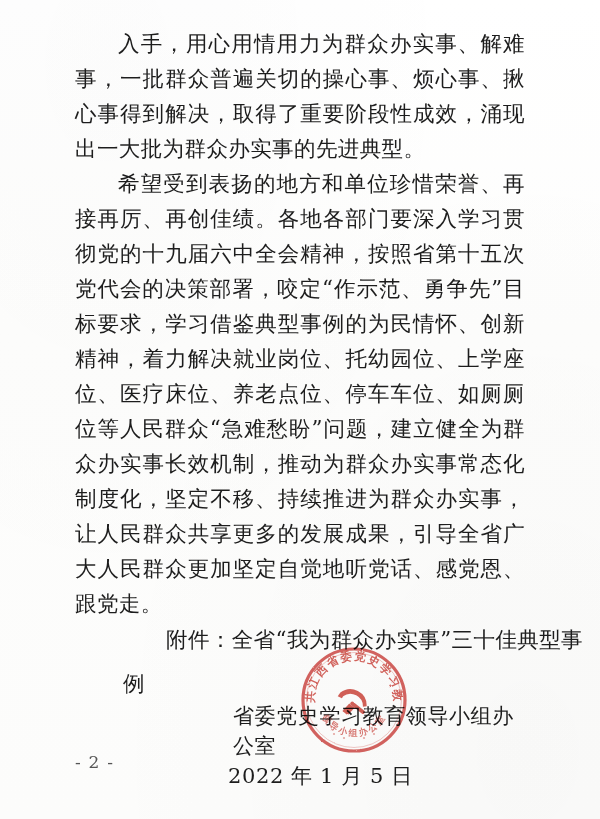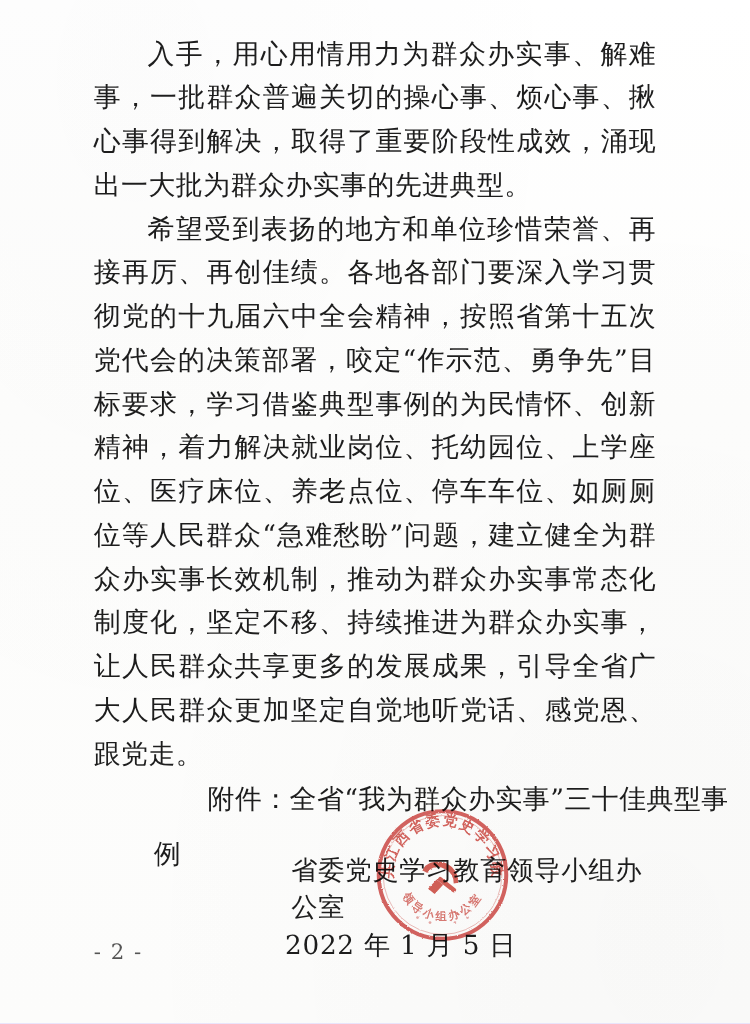--- a/index.html
+++ b/index.html
@@ -57,21 +57,21 @@
     color: #1d1d1d;
     text-indent: 2em;
     letter-spacing: 0.4px;
     font-weight: 500;
     margin-left: 48px;
   }
 
   #signature-block {
     position: absolute;
     left: 170px;
-    top: 681px;
+    top: 701px;
     width: 360px;
     text-align: left;
   }
   #signature-org {
     font-size: 21px;
     line-height: 30px;
     color: #1d1d1d;
     letter-spacing: 0.6px;
     margin-left: 63px;
     font-weight: 500;

